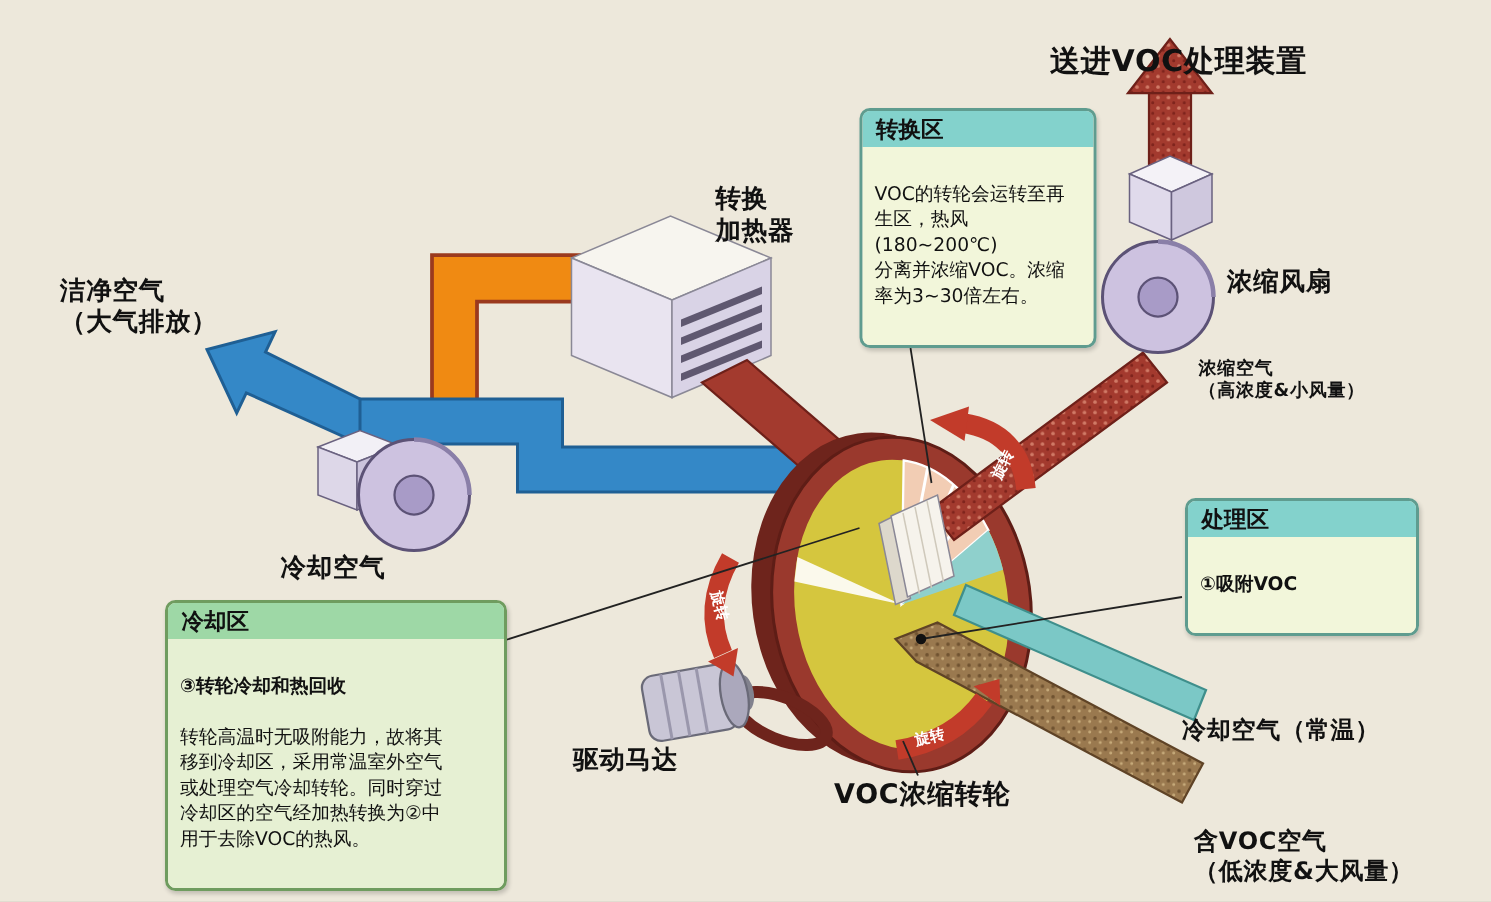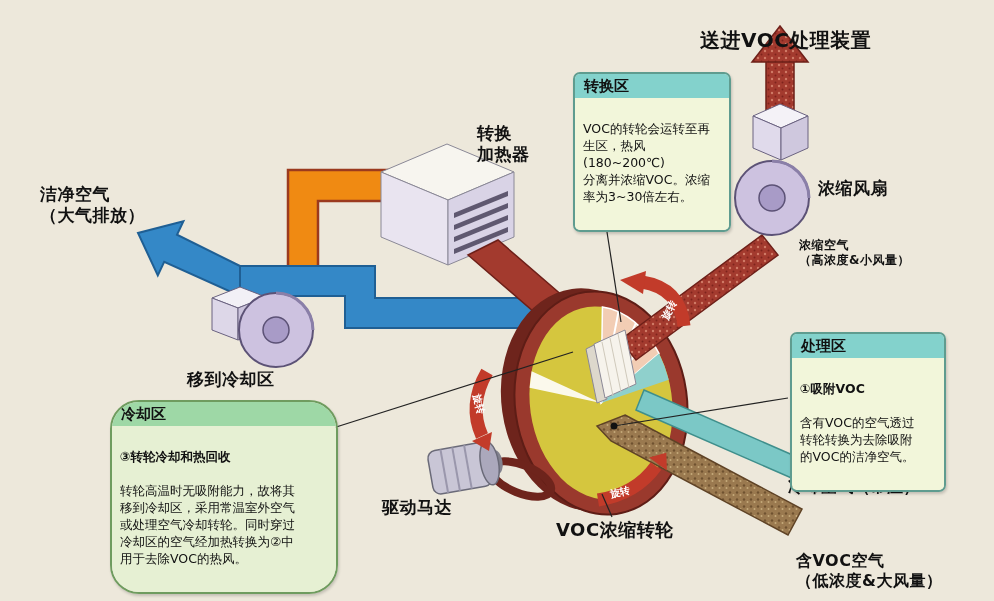--- a/index.html
+++ b/index.html
@@ -19,21 +19,21 @@
   }
   .info-box .ib-hdr{
     padding:3px 9px 2px;font-weight:bold;font-size:15px;
     background:var(--teal_header,#83D2CC);color:var(--ink,#111);
   }
   .info-box .ib-body{
     padding:5px 8px 8px;font-size:12.5px;line-height:1.36;
     background:var(--box_body,#F2F6DA);white-space:pre-line;
   }
   .ib-strong{font-weight:bold;white-space:pre-line;}
-  .info-box.green{border-color:#6F9C5F;border-radius:29px;}
+  .info-box.green{border-color:#6F9C5F;}
   .info-box.green .ib-hdr{background:var(--green_header,#9ED8A6);}
   .info-box.green .ib-body{background:var(--box_body_green,#E6F0D3);}
 
   
   .p-orange{fill:var(--orange,#F08A12);stroke:var(--orange_dark,#9B3A1E);stroke-width:2.5;}
   .p-blue{fill:var(--blue,#3488C7);stroke:var(--blue_dark,#1F5F94);stroke-width:2;}
   .p-redsolid{fill:var(--red_duct,#A33A2E);stroke:var(--red_deep,#6E2019);stroke-width:1.5;}
   .p-reddots{fill:url(#redDots);stroke:var(--red_deep,#6E2019);stroke-width:1.5;}
   .p-cyan{fill:var(--cyan,#7BC8C6);stroke:var(--cyan_dark,#3F8F8C);stroke-width:1.5;}
   .p-browndots{fill:url(#brownDots);stroke:var(--brown_dark,#5F4326);stroke-width:1.5;}
@@ -169,44 +169,41 @@
   </svg>
 
   <div class="lbl" style="left:700px;top:28px;font-size:20px;">送进VOC处理装置</div>
   <div class="lbl" style="left:818px;top:178px;font-size:17px;">浓缩风扇</div>
   <div class="lbl" style="left:799px;top:238px;font-size:12px;">浓缩空气
 （高浓度&amp;小风量）</div>
   <div class="lbl" style="left:477px;top:123px;font-size:17px;">转换
 加热器</div>
   <div class="lbl" style="left:40px;top:184px;font-size:17px;">洁净空气
 （大气排放）</div>
-  <div class="lbl" style="left:187px;top:369px;font-size:17px;">移到冷却区</div>
+  <div class="lbl" style="left:187px;top:369px;font-size:17px;">冷却空气</div>
   <div class="lbl" style="left:382px;top:497px;font-size:17px;">驱动马达</div>
   <div class="lbl" style="left:556px;top:519px;font-size:18px;">VOC浓缩转轮</div>
   <div class="lbl" style="left:788px;top:477px;font-size:16px;">冷却空气（常温）</div>
   <div class="lbl" style="left:796px;top:507px;font-size:16px;margin-top:44px;">含VOC空气
 （低浓度&amp;大风量）</div>
 
   <div class="info-box teal" style="left:558px;top:72px;width:154px;margin-left:15px;">
     <div class="ib-hdr">转换区</div>
     <div class="ib-body">
       <div>VOC的转轮会运转至再
 生区，热风(180~200℃)
 分离并浓缩VOC。浓缩
 率为3~30倍左右。</div>
     </div>
   </div>
 
   <div class="info-box teal" style="left:790px;top:332px;width:152px;">
     <div class="ib-hdr">处理区</div>
     <div class="ib-body">
       <div class="ib-strong">①吸附VOC</div>
-      <div>含有VOC的空气透过
-转轮转换为去除吸附
-的VOC的洁净空气。</div>
     </div>
   </div>
 
   <div class="info-box green" style="left:110px;top:400px;width:224px;">
     <div class="ib-hdr">冷却区</div>
     <div class="ib-body">
       <div class="ib-strong">③转轮冷却和热回收</div>
       <div>转轮高温时无吸附能力，故将其
 移到冷却区，采用常温室外空气
 或处理空气冷却转轮。同时穿过

